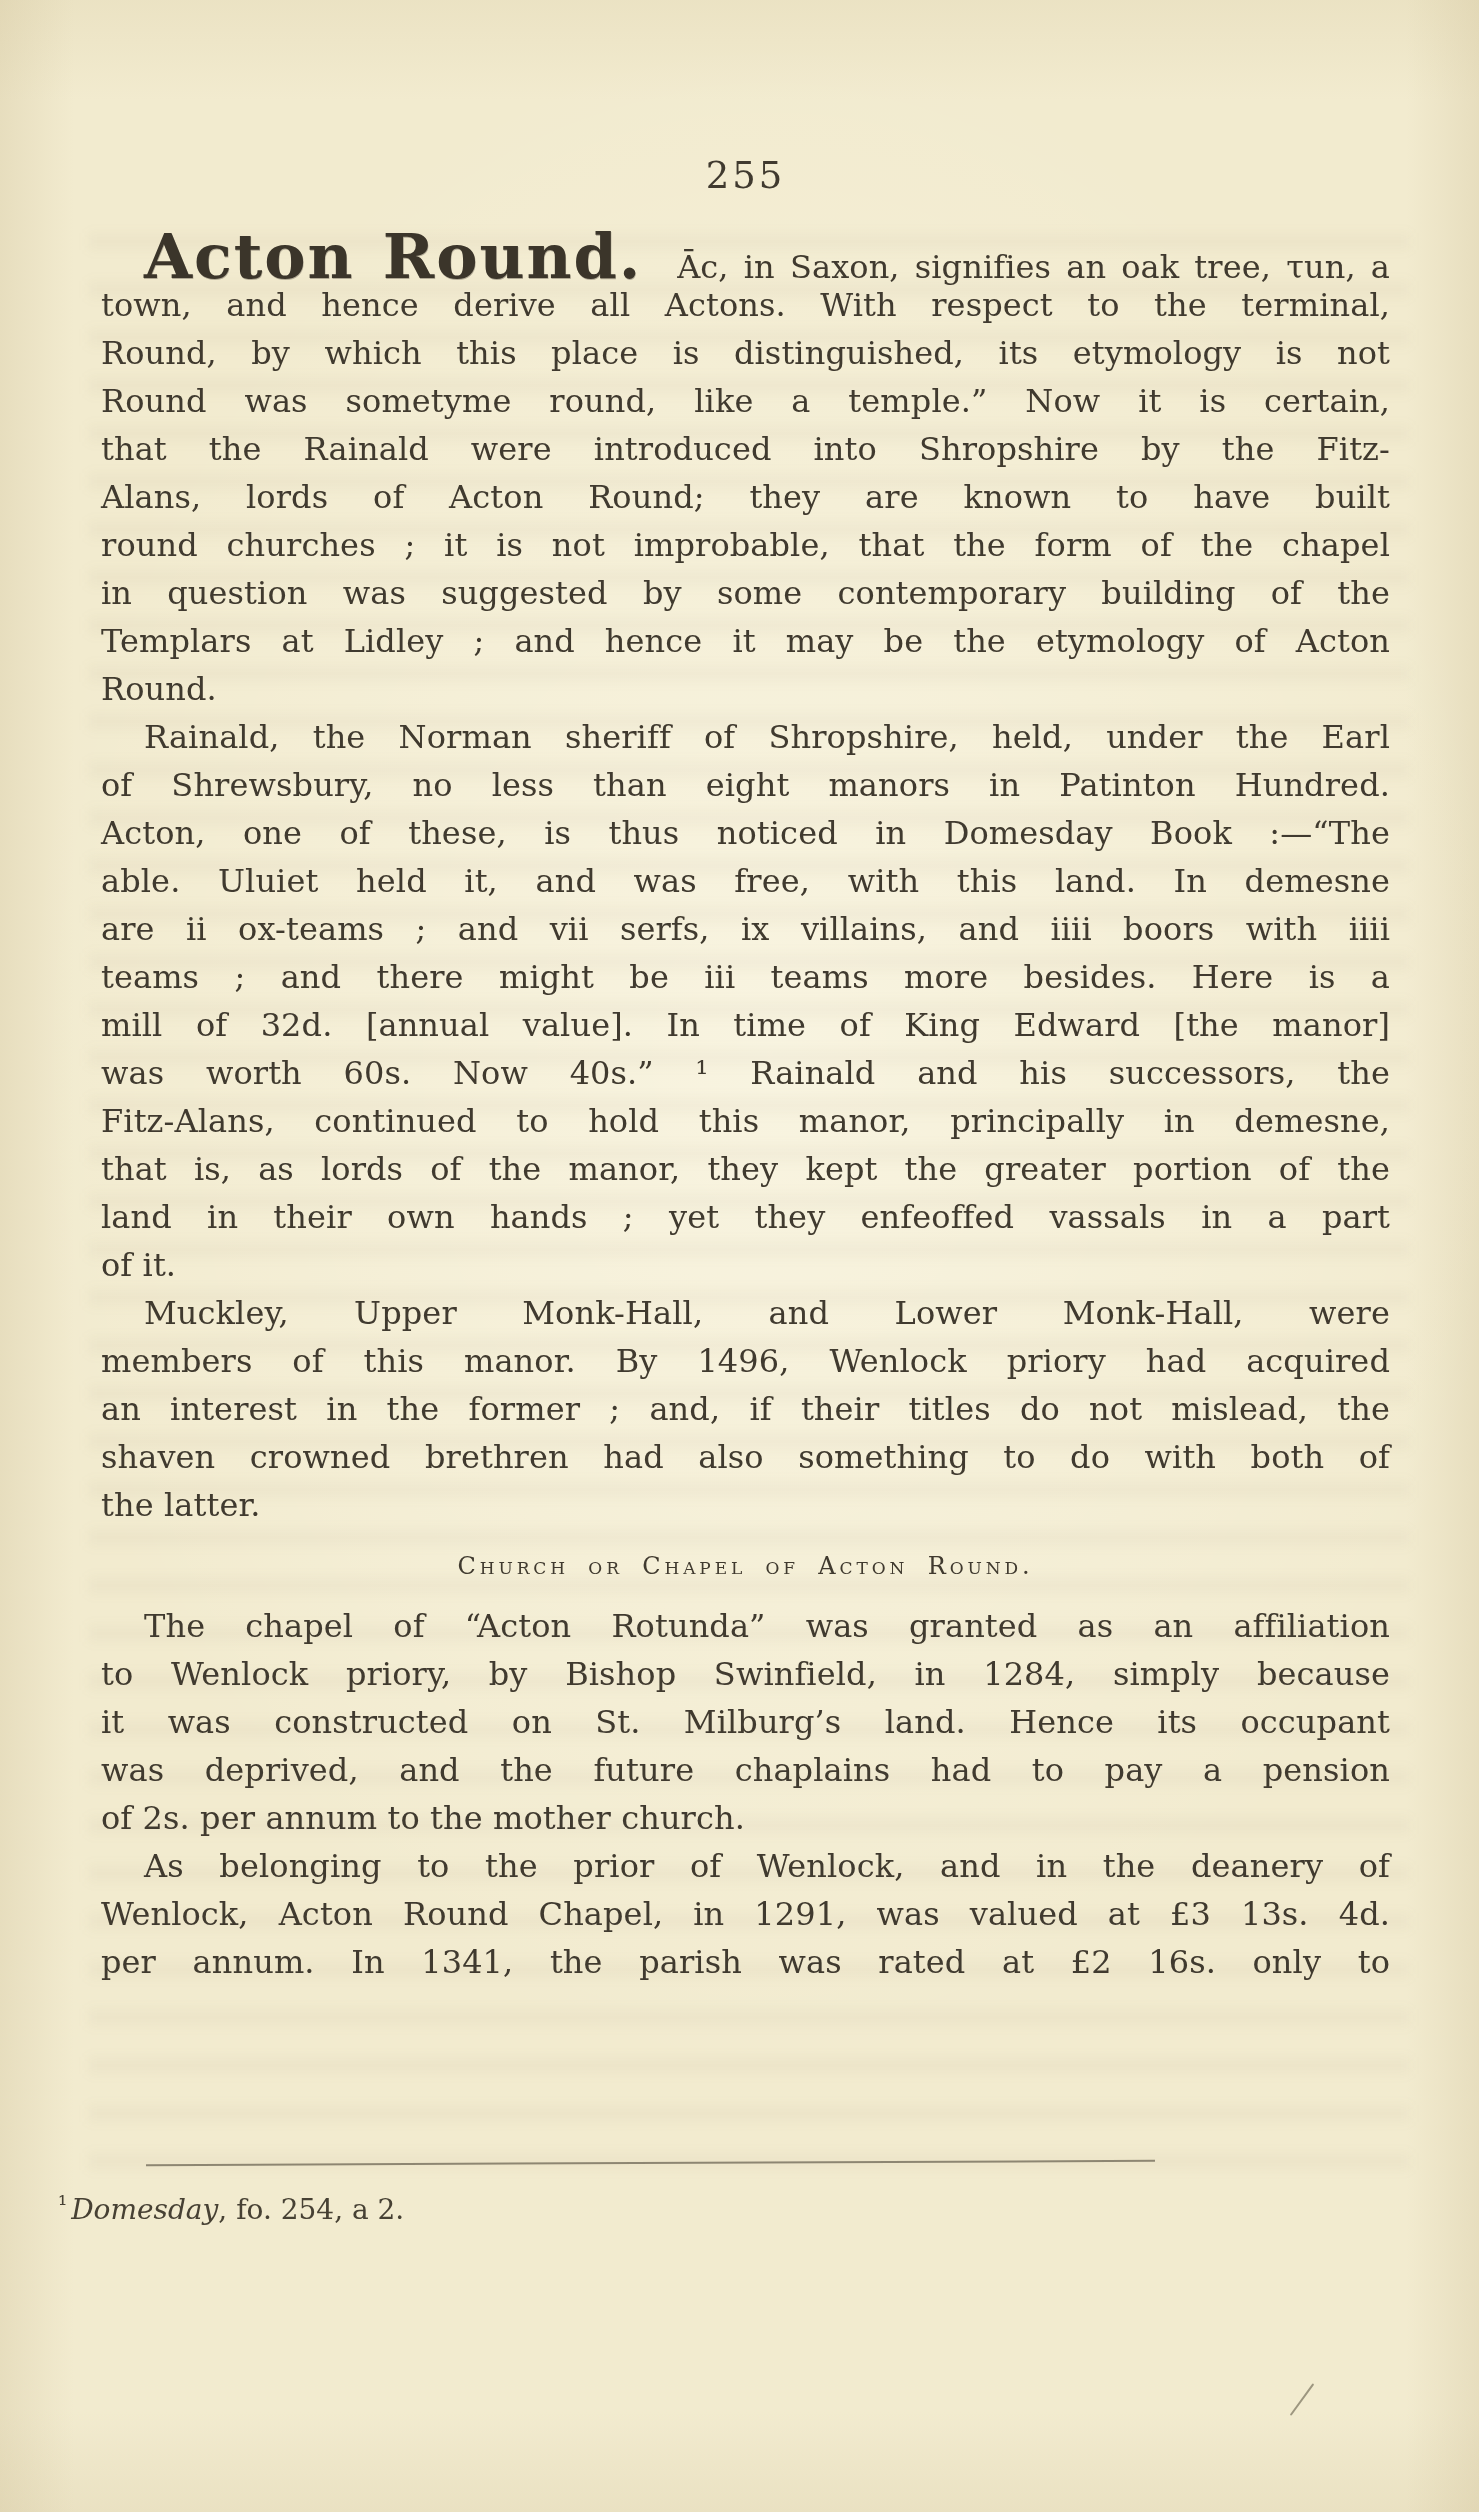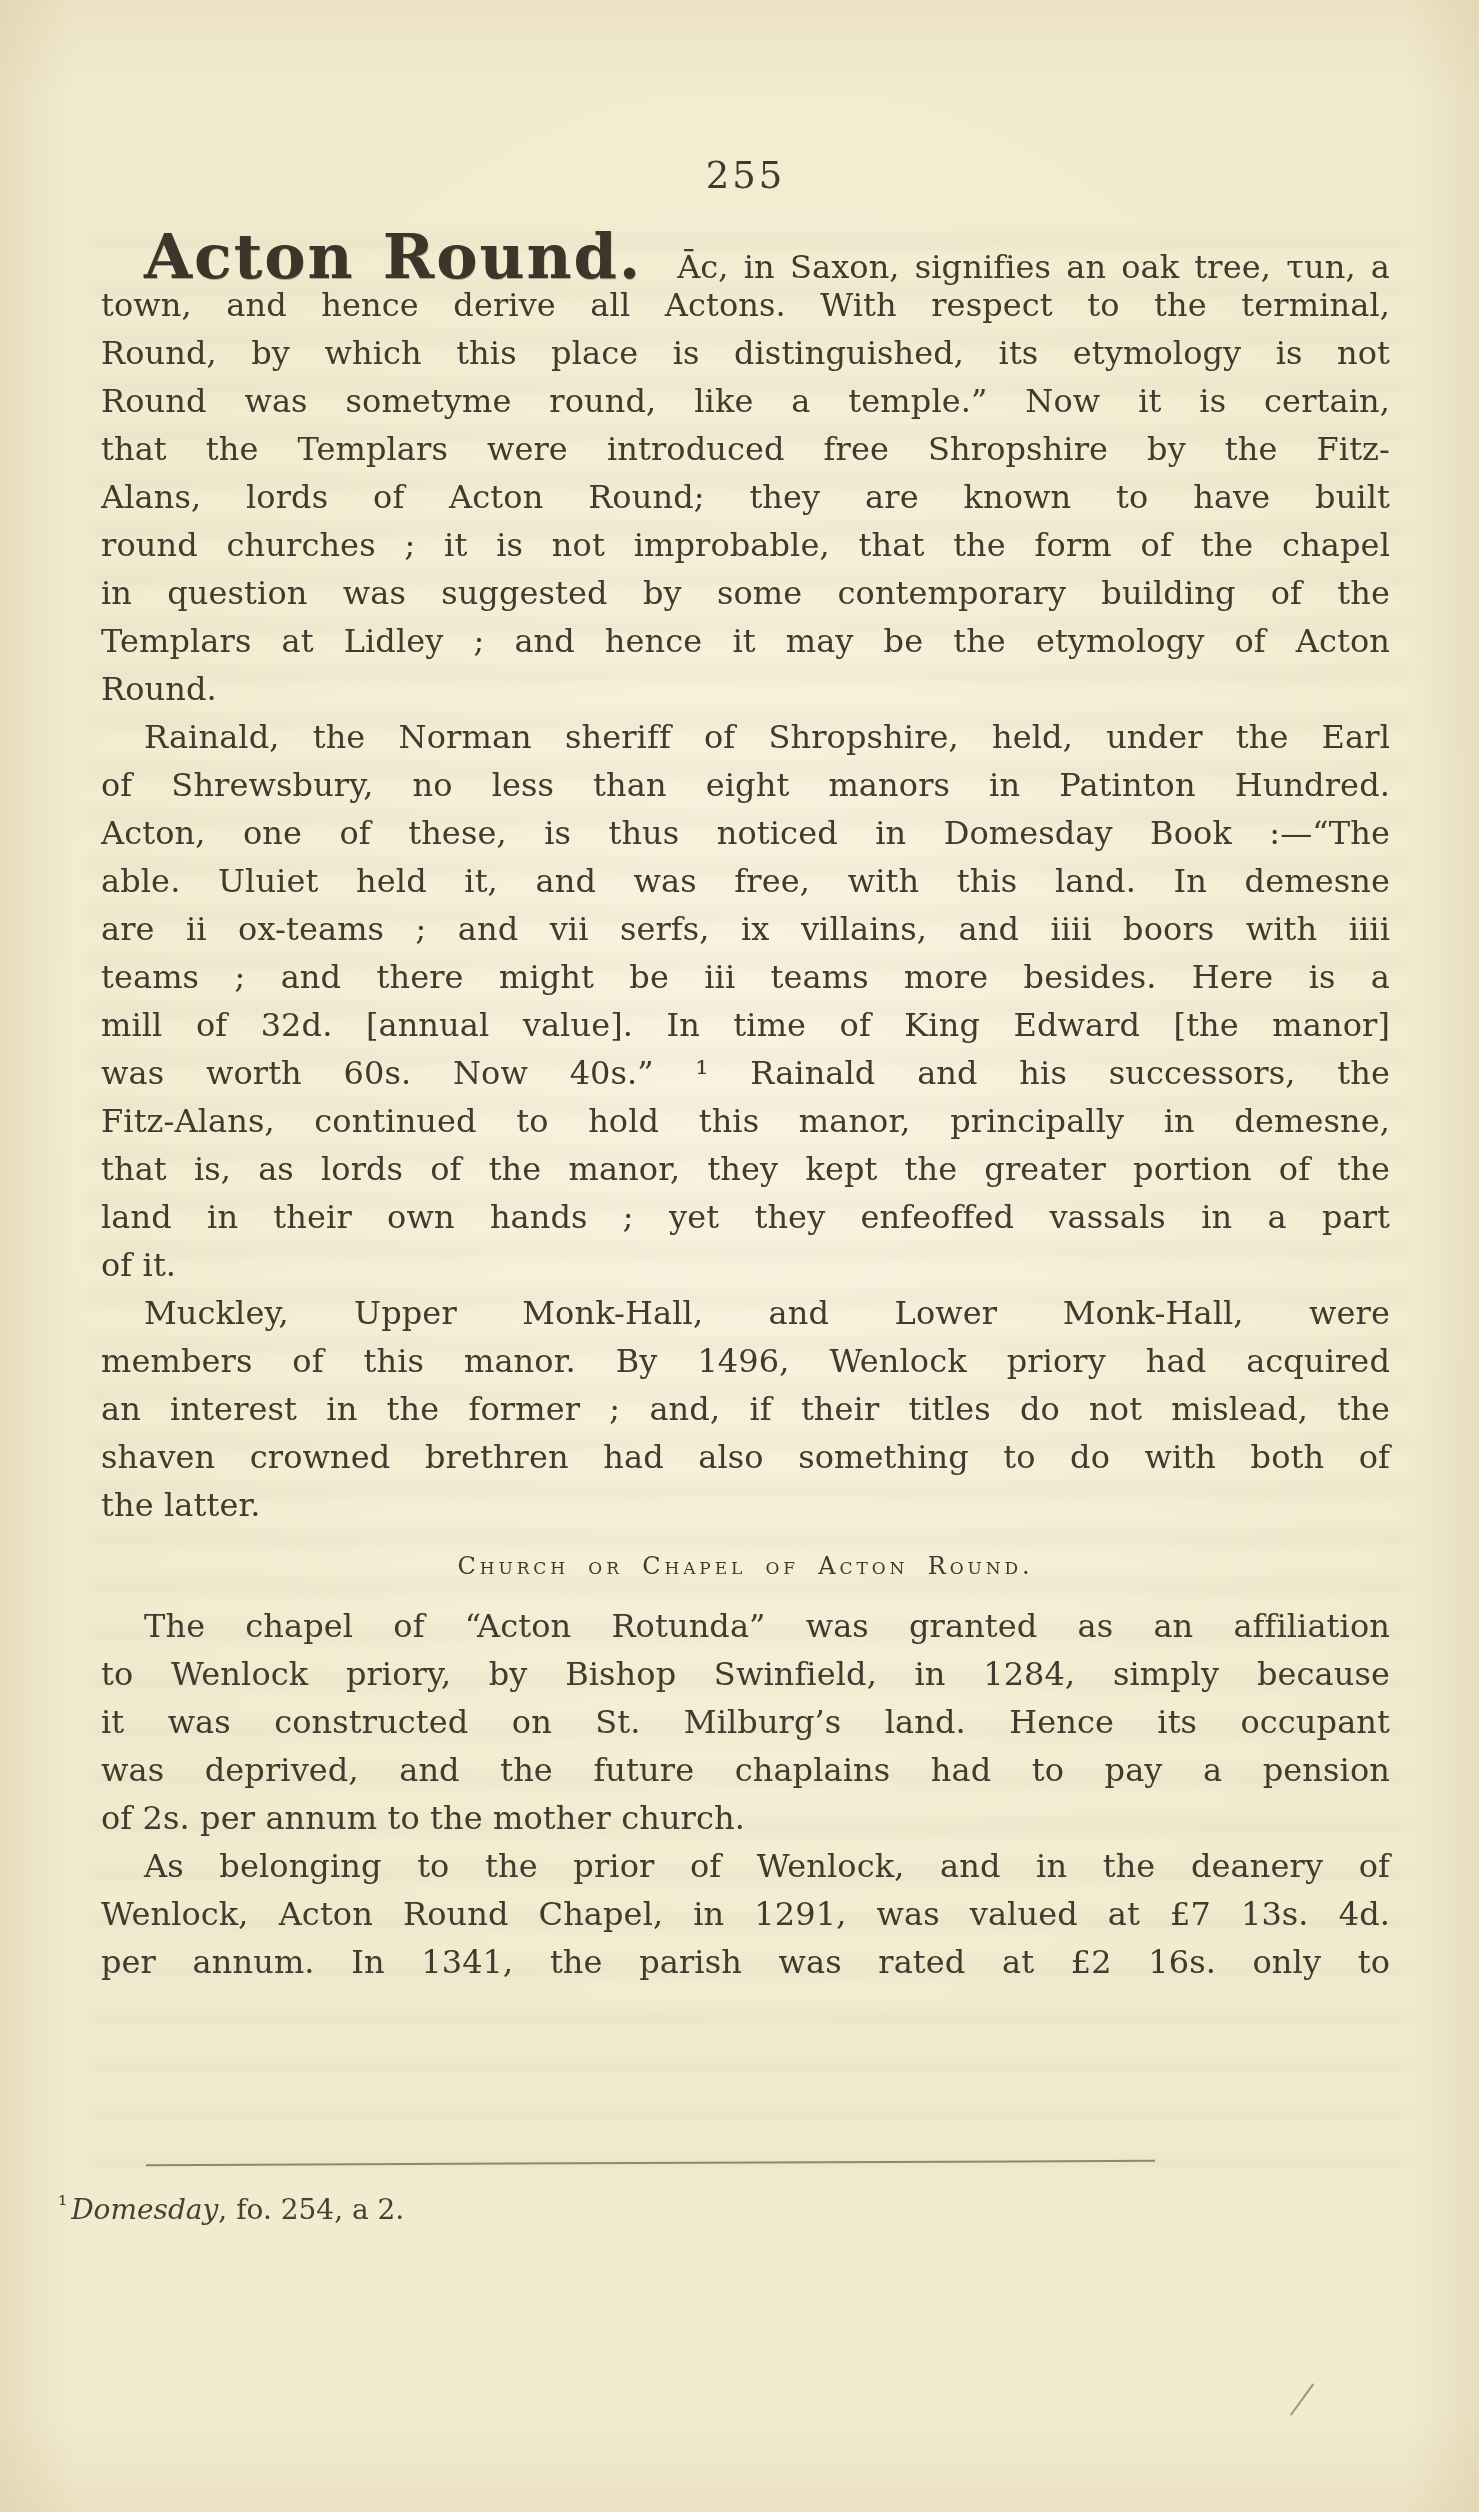--- a/index.html
+++ b/index.html
@@ -118,21 +118,21 @@
 
   <div class="content">
 
     <div class="para">
       <div class="line indent">
         <span class="headline">Acton Round.</span><span>Āc, in Saxon, signifies an oak tree, τun, a</span>
       </div>
       <div class="line">town, and hence derive all Actons.  With respect to the terminal,</div>
       <div class="line">Round, by which this place is distinguished, its etymology is not</div>
       <div class="line">Round was sometyme round, like a temple.”  Now it is certain,</div>
-      <div class="line">that the Templars were introduced free Shropshire by the Fitz-</div>
+      <div class="line">that the Rainald were introduced into Shropshire by the Fitz-</div>
       <div class="line">Alans, lords of Acton Round; they are known to have built</div>
       <div class="line">round churches ; it is not improbable, that the form of the chapel</div>
       <div class="line">in question was suggested by some contemporary building of the</div>
       <div class="line">Templars at Lidley ; and hence it may be the etymology of Acton</div>
       <div class="line last">Round.</div>
     </div>
 
     <div class="para">
       <div class="line indent">Rainald, the Norman sheriff of Shropshire, held, under the Earl</div>
       <div class="line">of Shrewsbury, no less than eight manors in Patinton Hundred.</div>
@@ -161,21 +161,21 @@
     <div class="para">
       <div class="line indent">The chapel of “Acton Rotunda” was granted as an affiliation</div>
       <div class="line">to Wenlock priory, by Bishop Swinfield, in 1284, simply because</div>
       <div class="line">it was constructed on St. Milburg’s land.  Hence its occupant</div>
       <div class="line">was deprived, and the future chaplains had to pay a pension</div>
       <div class="line last">of 2s. per annum to the mother church.</div>
     </div>
 
     <div class="para">
       <div class="line indent">As belonging to the prior of Wenlock, and in the deanery of</div>
-      <div class="line">Wenlock, Acton Round Chapel, in 1291, was valued at £7 13s. 4d.</div>
+      <div class="line">Wenlock, Acton Round Chapel, in 1291, was valued at £3 13s. 4d.</div>
       <div class="line">per annum.  In 1341, the parish was rated at £2 16s. only to</div>
     </div>
 
   </div>
 
   <div class="footnote-rule"></div>
 
   <div class="footnote">
     <span class="marker">¹</span><span class="it">Domesday</span><span>, fo. 254, a 2.</span>
   </div>

